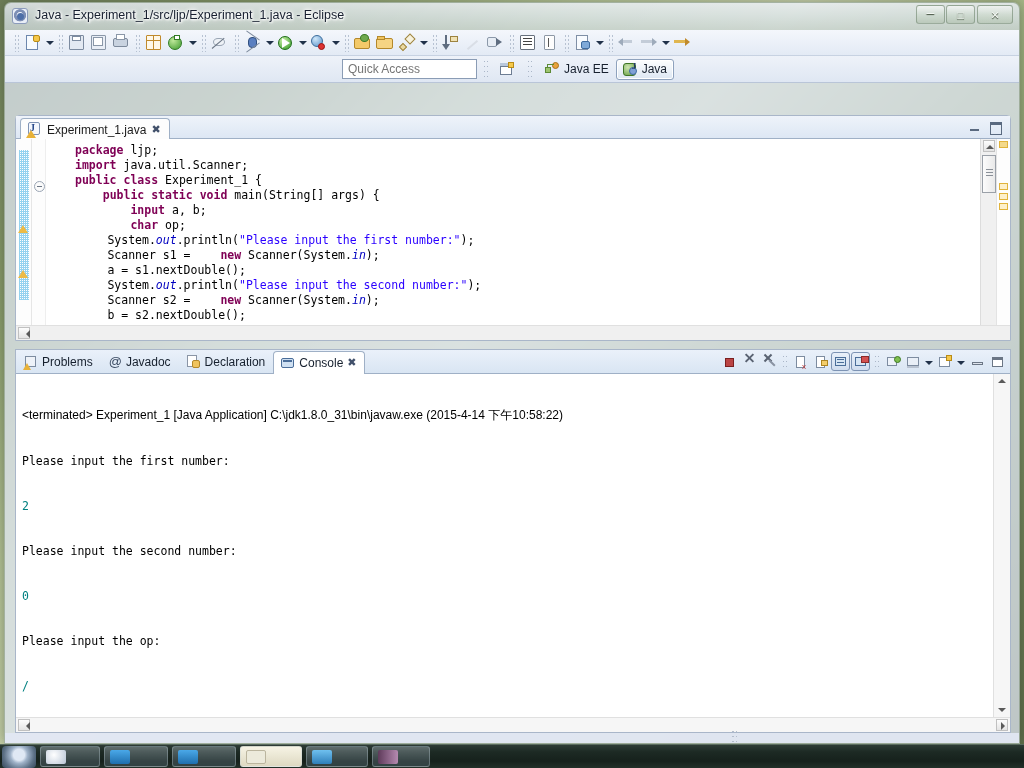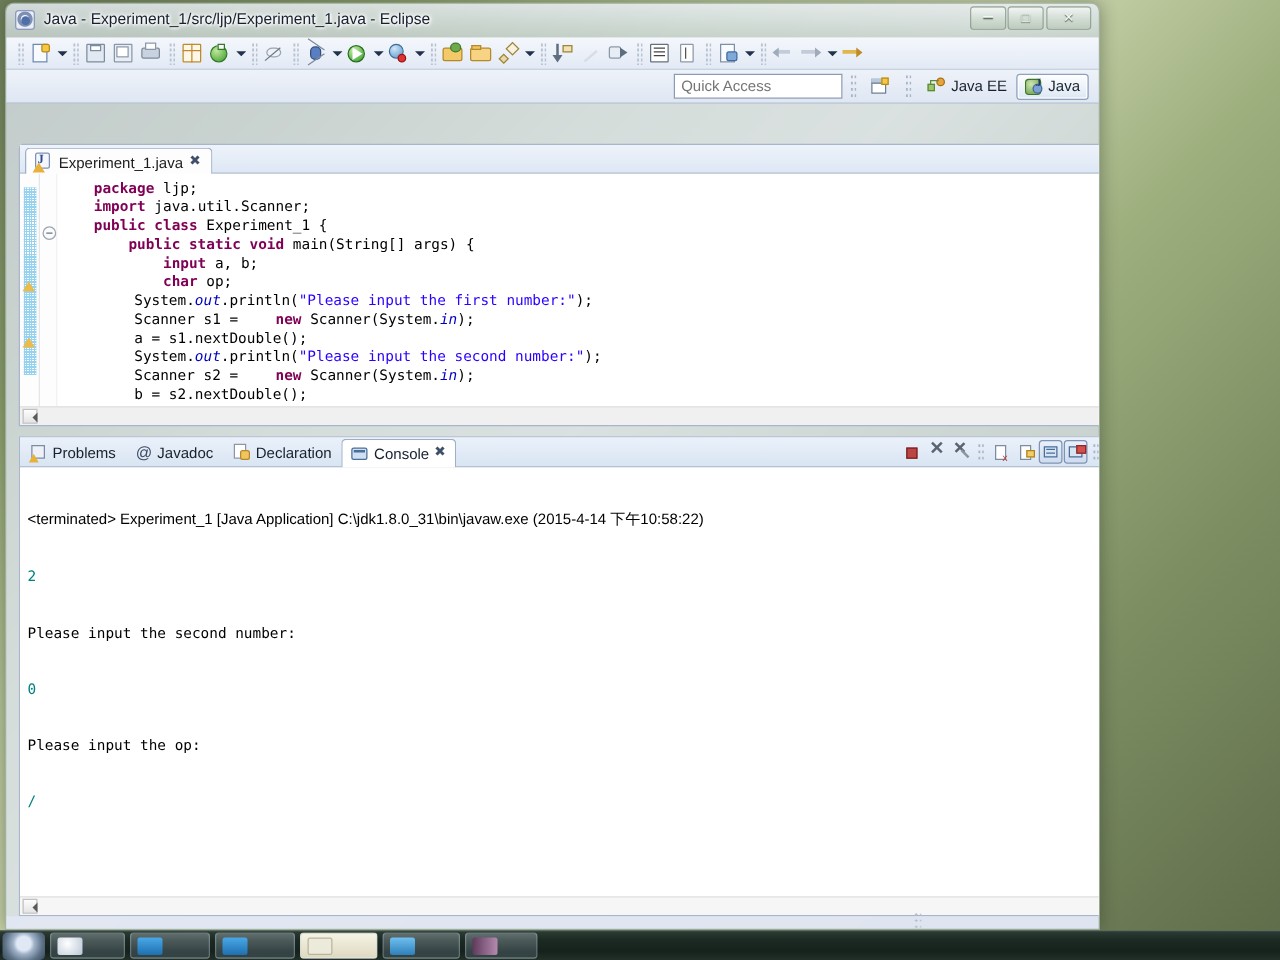--- a/index.html
+++ b/index.html
@@ -11,21 +11,21 @@
     font-size: 12px;
   }
   body {
     background: linear-gradient(135deg,#6f7f5a 0%,#8ea06e 18%,#b9c79a 32%,#cdd6b0 45%,#9fb07f 60%,#7d8e63 78%,#5e6c49 100%);
     position: relative;
   }
   
   #window {
     position: absolute;
     left: 4px; top: 2px;
-    width: 876px; height: 742px;
+    width: 1016px; height: 742px;
     border: 1px solid rgba(120,140,110,.55);
     border-radius: 7px 7px 0 0;
     background: rgba(222,228,240,.75);
     box-shadow: 0 0 14px rgba(40,50,35,.45);
     overflow: hidden;
   }
   
   #titlebar {
     position: relative;
     height: 27px;
@@ -114,21 +114,21 @@
   .icircle { position: absolute; left: 3px; top: 4px; width: 14px; height: 14px;
              border-radius: 50%; }
   .tri-play { position:absolute; left:7px; top:6px; width:0;height:0;
               border-top:5px solid transparent;border-bottom:5px solid transparent;
               border-left:8px solid #fff; }
   
   #qarow {
     height: 27px;
     background: linear-gradient(180deg,#eef2f9,#dfe7f3);
     border-bottom: 1px solid #b9c5d8;
-    display: flex; align-items: center; justify-content: flex-end;
+    display: flex; align-items: center; justify-content: center;
     padding-right: 8px;
   }
   #quick-access {
     width: 135px; height: 20px;
     border: 1px solid #8a9cb5; background: #fff;
     font-size: 12px; color: #555; padding: 0 5px;
     font-family: "Liberation Sans", sans-serif;
     outline: none;
   }
   .qa-sep { width:5px;height:20px;margin:0 6px;
@@ -599,20 +599,21 @@
         </div>
         <div class="ctb">
           <div style="position:absolute;left:4px;top:4px;width:11px;height:10px;border:1px solid #6b7685;border-top-width:3px;background:#fff"></div>
         </div>
       </div>
     </div>
 
     <div id="console-body">
       <div id="console-text">
         <div id="terminated-line">&lt;terminated&gt; Experiment_1 [Java Application] C:\jdk1.8.0_31\bin\javaw.exe (2015-4-14 下午10:58:22)</div>
+        <div>Please input the first number:</div>
         <div class="echo">2</div>
         <div>Please input the second number:</div>
         <div class="echo">0</div>
         <div>Please input the op:</div>
         <div class="echo">/</div>
         
         
         
       </div>
       <div id="con-vscroll">

